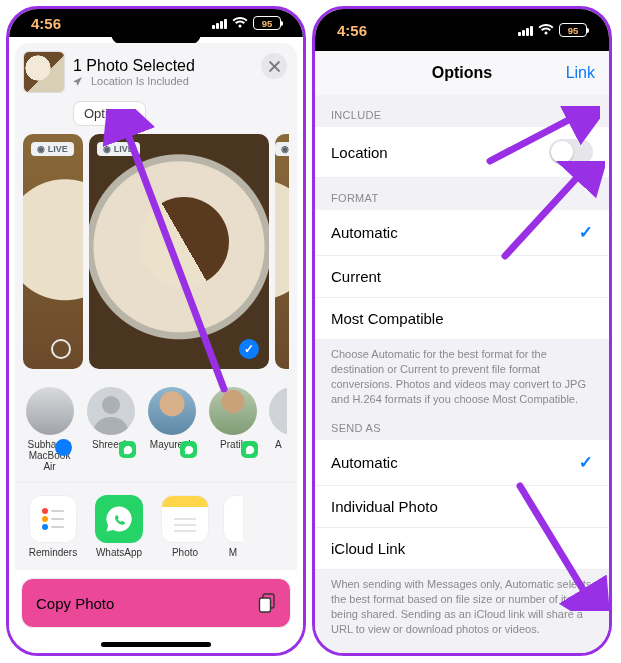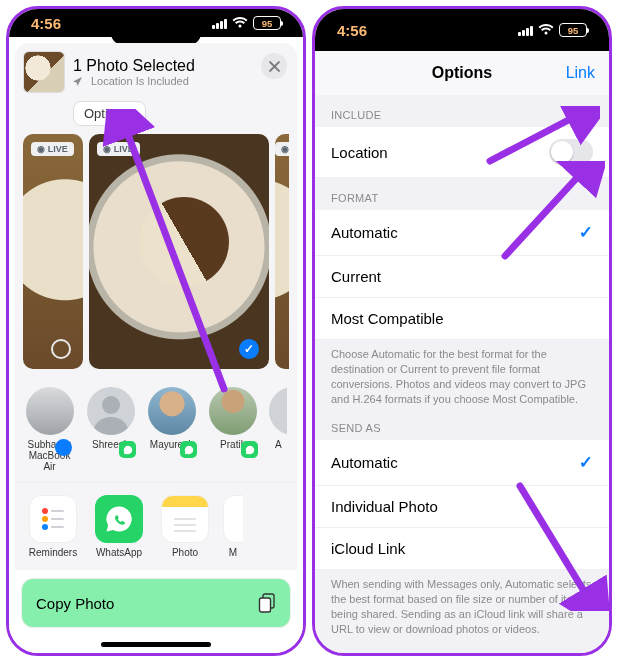--- a/index.html
+++ b/index.html
@@ -43,21 +43,21 @@
   .ct .av{width:48px;height:48px;border-radius:50%;background:#cfd2d6;margin:0 auto 4px;position:relative;overflow:hidden;}
   .ct .wa{position:absolute;right:-1px;bottom:14px;width:17px;height:17px;border-radius:5px;background:#25d366;display:flex;align-items:center;justify-content:center;color:#fff;font-size:10px;}
   .ct .ad{position:absolute;right:2px;bottom:16px;width:17px;height:17px;border-radius:50%;background:#0a7cff;}
   .apps{display:flex;gap:10px;padding:12px 10px;background:#f5f5f7;margin:0 6px;border-top:1px solid #eee;}
   .ap{width:56px;text-align:center;font-size:10px;color:#333;}
   .ap .ic{width:48px;height:48px;border-radius:12px;margin:0 auto 4px;display:flex;align-items:center;justify-content:center;}
   .ic-airdrop{background:#fff;border:1px solid #eee;}
   .ic-rem{background:#fff;border:1px solid #eee;}
   .ic-wa{background:#25d366;}
   .ic-notes{background:#fff;border:1px solid #eee;}
-  .copy{margin:8px 12px;background:#86efac;border-radius:12px;padding:14px 14px;display:flex;justify-content:space-between;align-items:center;font-size:15px;border:1px solid #eee;}
+  .copy{margin:8px 12px;background:#ec4899;border-radius:12px;padding:14px 14px;display:flex;justify-content:space-between;align-items:center;font-size:15px;border:1px solid #eee;}
   .homebar{width:110px;height:5px;background:#000;border-radius:3px;margin:6px auto;}
   
   .arrow{position:absolute;pointer-events:none;}
   
   .opt-bg{flex:1;background:#f2f2f6;overflow:hidden;position:relative;}
   .modal-head{display:flex;justify-content:center;align-items:center;padding:13px;font-size:16px;font-weight:600;position:relative;background:#f8f8fa;}
   .done{position:absolute;right:14px;color:#0a7cff;font-size:16px;font-weight:500;}
   .sec-h{font-size:11px;color:#8a8a8e;padding:14px 16px 6px;text-transform:uppercase;letter-spacing:0.3px;}
   .row{background:#fff;padding:12px 16px;font-size:15px;display:flex;justify-content:space-between;align-items:center;border-bottom:0.5px solid #eee;}
   .row:last-of-type{border-bottom:none;}

